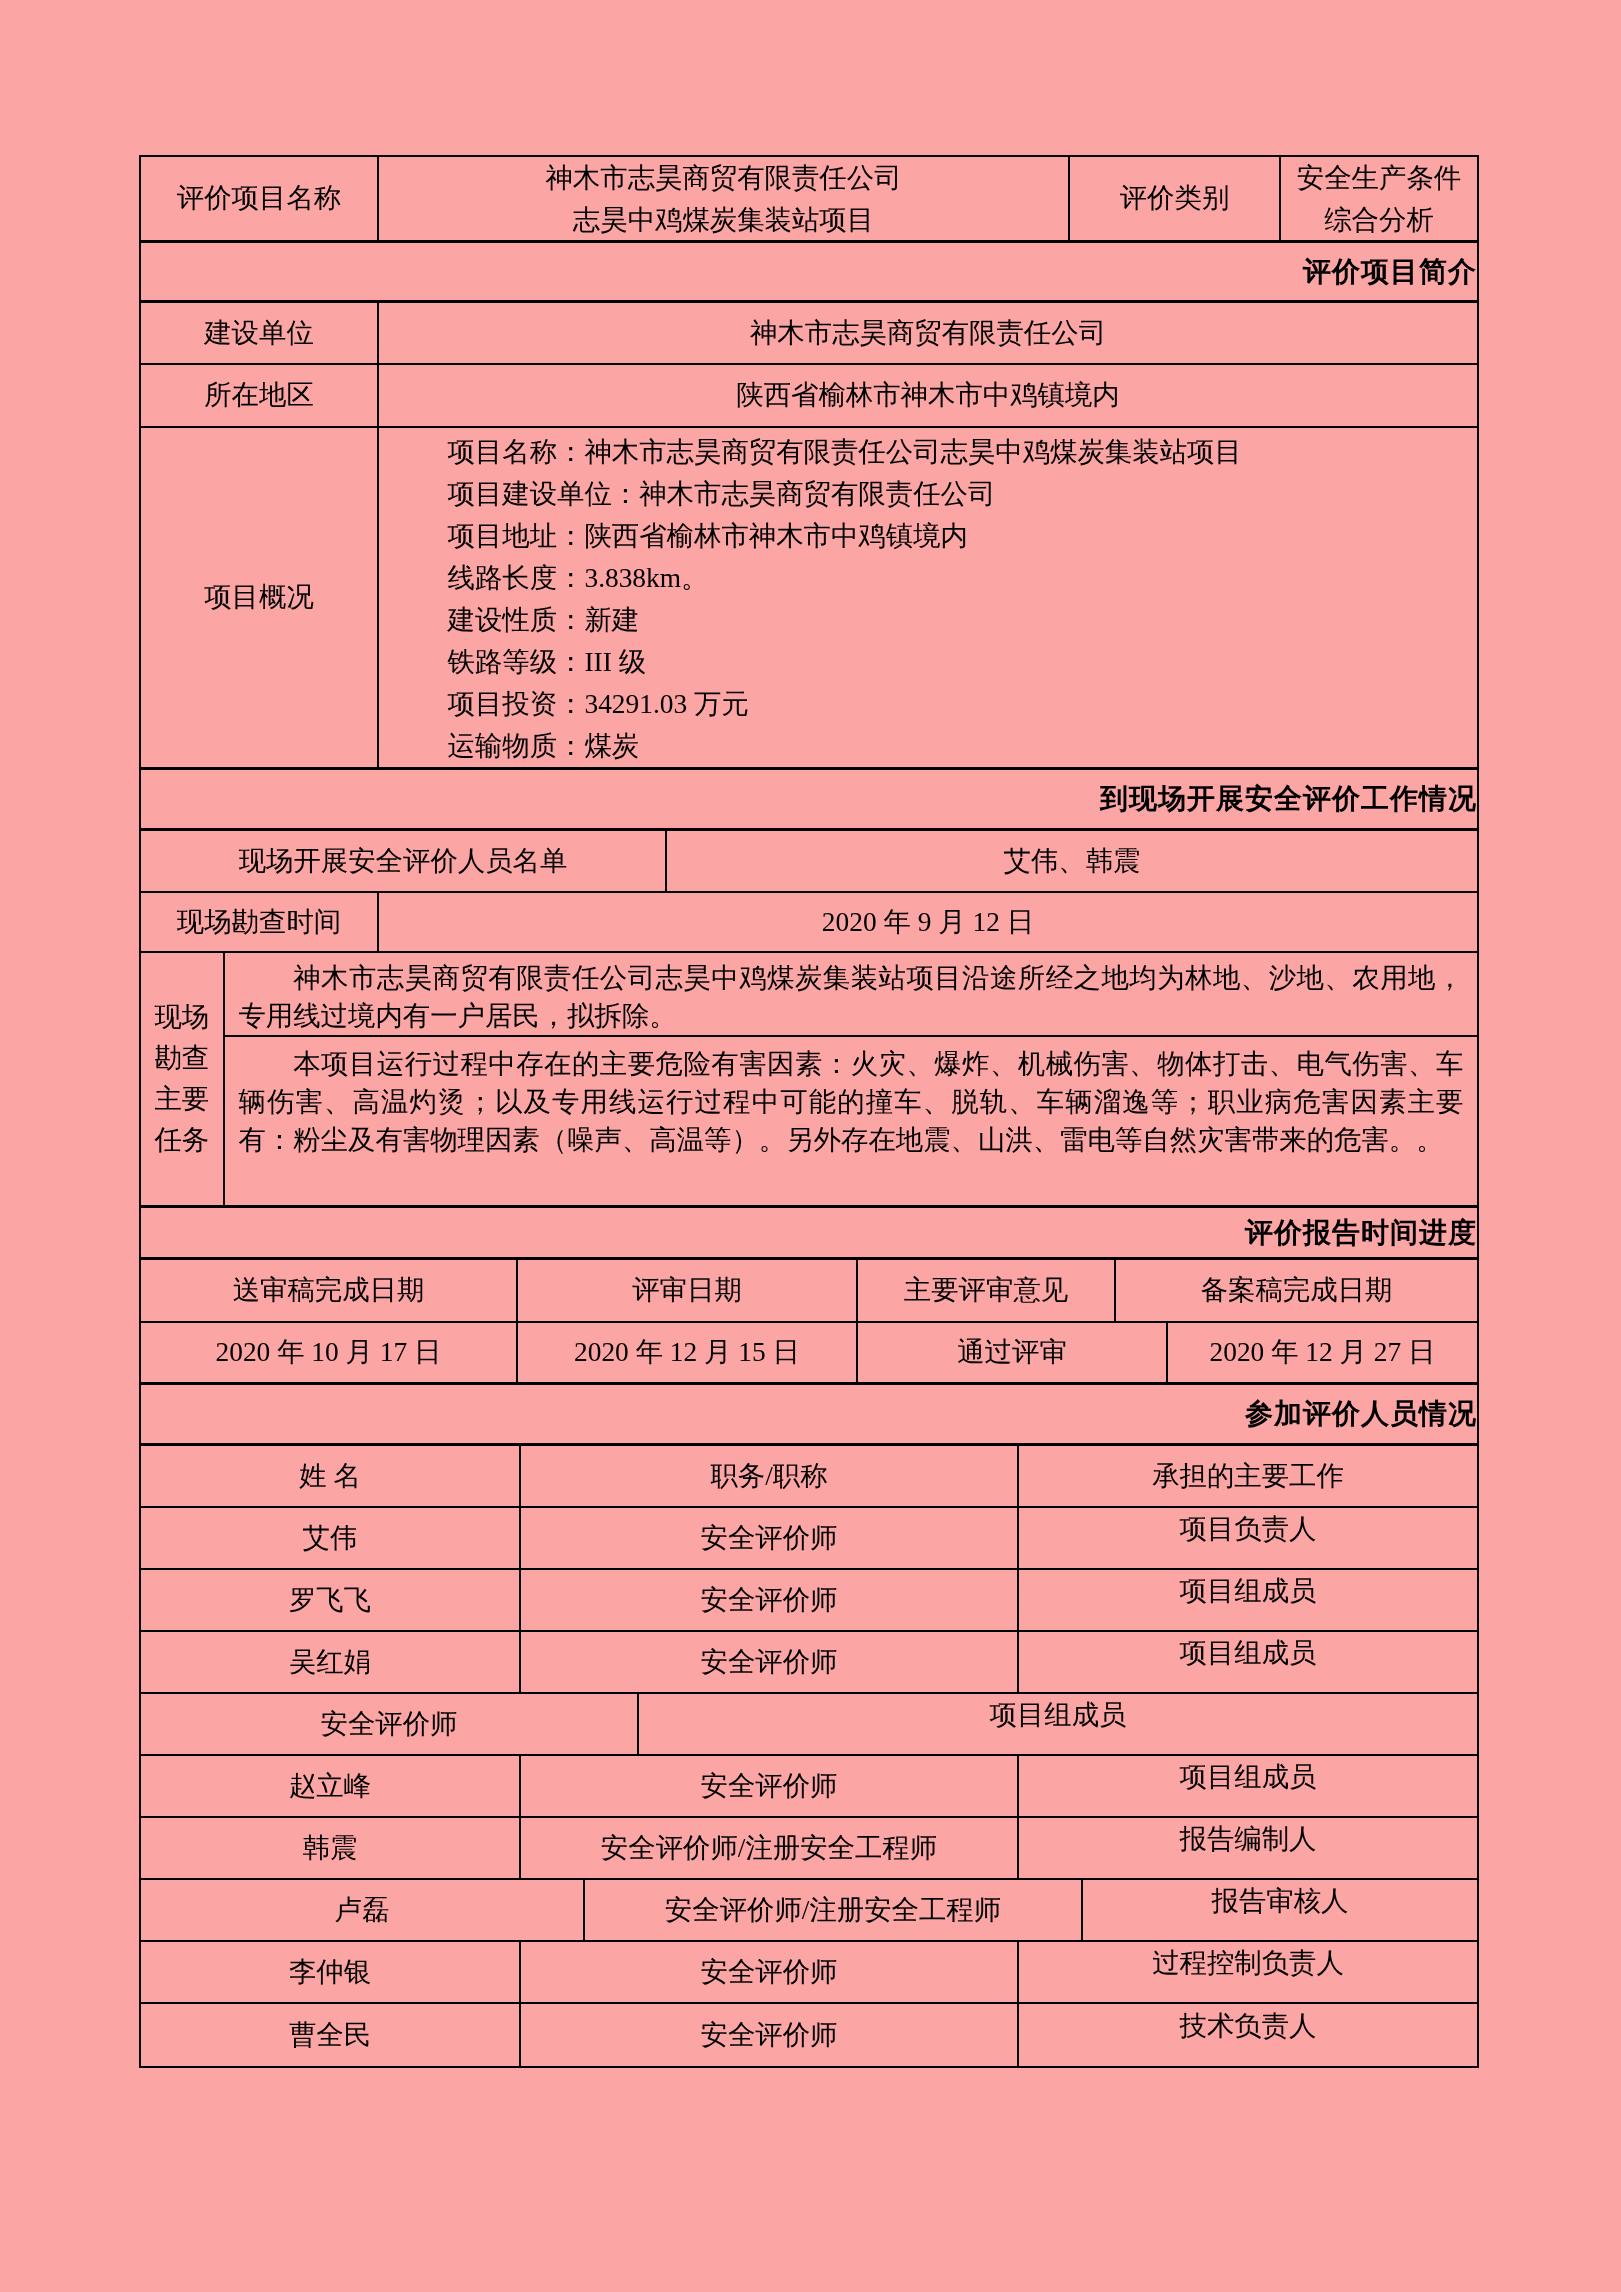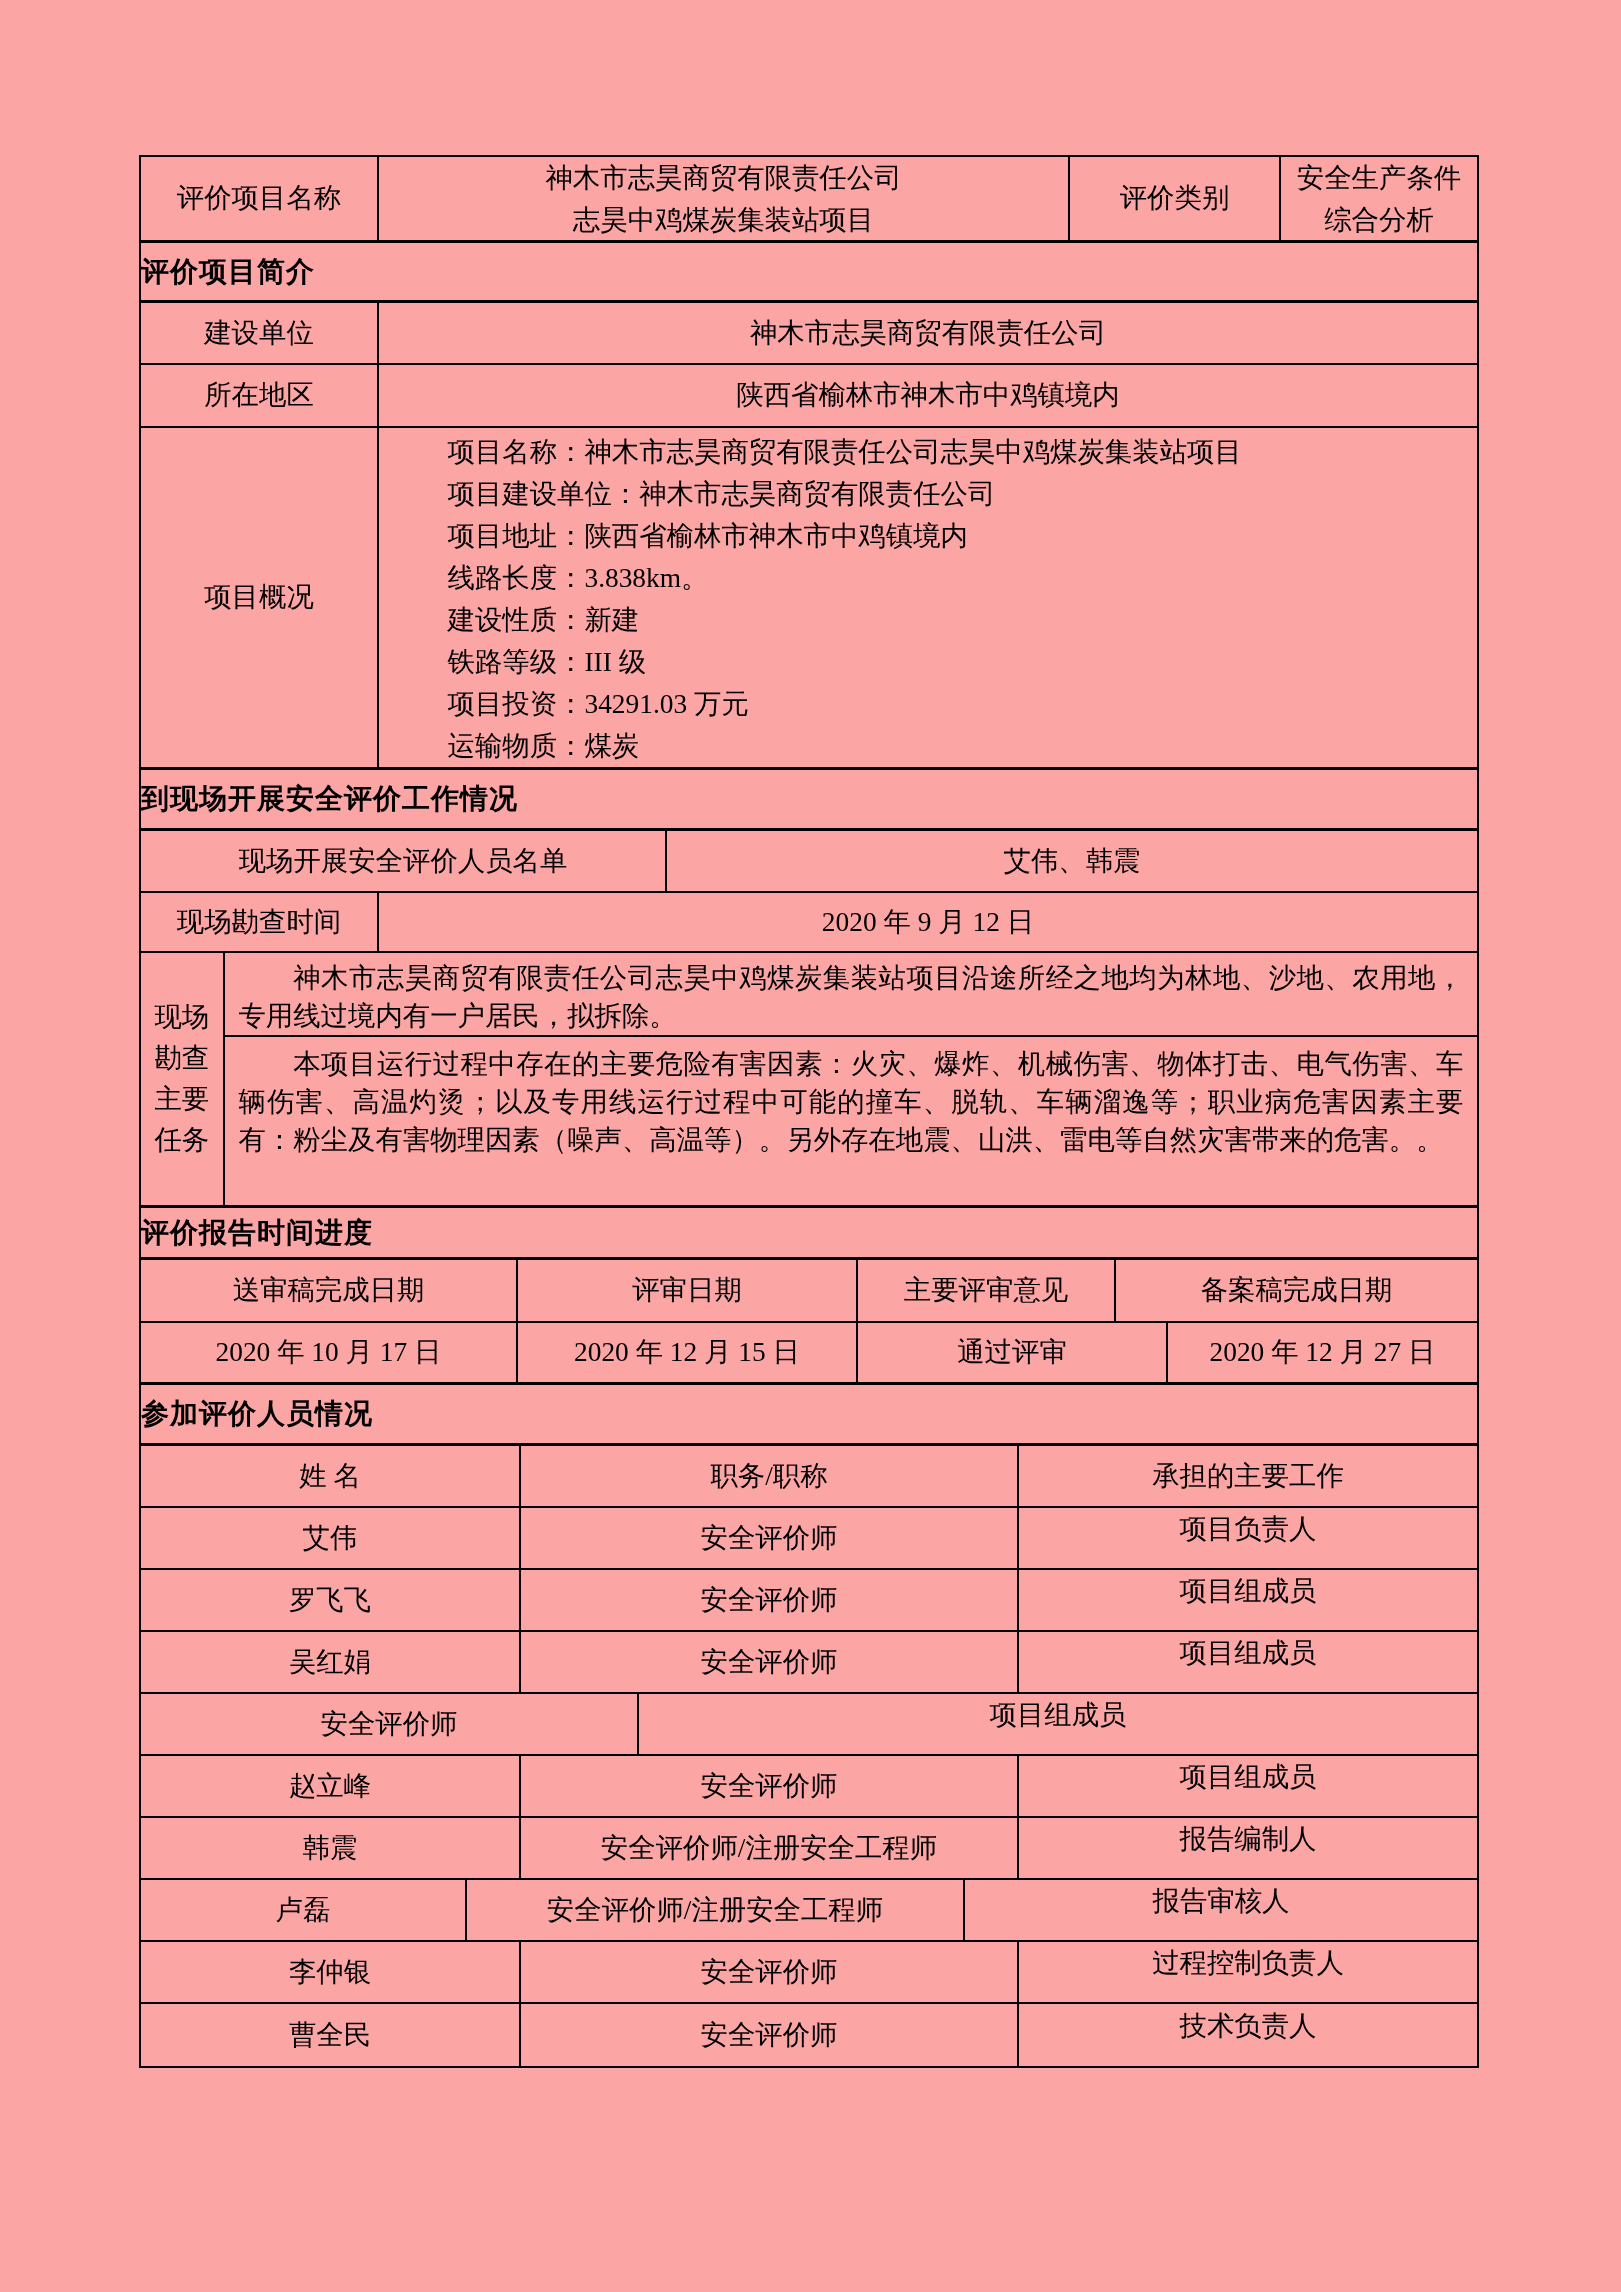--- a/index.html
+++ b/index.html
@@ -8,21 +8,21 @@
   .tbl{position:absolute;left:139px;top:155px;width:1340px;border:2.9px solid #000;
        box-sizing:border-box;font-size:27.4px;line-height:1.35;}
   .row{display:flex;box-sizing:border-box;border-bottom:2.9px solid #000;align-items:stretch;}
   .row.thick{border-bottom-width:3.9px;}
   .row.thin{border-bottom-width:2px;}
   .row.lastrow{border-bottom:none;}
   .cell{box-sizing:border-box;border-right:2px solid #000;display:flex;
         align-items:center;justify-content:center;text-align:center;overflow:hidden;}
   .cell.lastcol{border-right:none;}
   .cell.grow{flex:1 1 auto;align-items:center;}
-  .secband{display:flex;align-items:center;justify-content:flex-start;box-sizing:border-box;
+  .secband{display:flex;align-items:center;justify-content:flex-end;box-sizing:border-box;
            border-bottom:3.9px solid #000;}
   .sec-title{font-weight:bold;font-size:28px;letter-spacing:1px;}
   .lines{line-height:42px;}
   .lh42{line-height:41px;}
   .blockcell{display:block;text-align:left;}
   .overview-body{padding:2.9px 13.7px 0 13.7px;line-height:42px;}
   .overview-body .pline{text-indent:2em;white-space:nowrap;}
   .para{padding:5.9px 13.7px 0 13.7px;line-height:38px;text-align:justify;}
   .para .p{text-indent:2em;}
   .subcol{flex:1 1 auto;display:flex;flex-direction:column;box-sizing:border-box;}
@@ -240,21 +240,21 @@
           <span>韩震</span>
         </div>
       <div class="cell" style="width:498px">
           <span>安全评价师/注册安全工程师</span>
         </div>
       <div class="cell lastcol grow">
           <span class="raised">报告编制人</span>
         </div>
     </div>
     <div class="row" style="height:62px">
-      <div class="cell" style="width:326px">
+      <div class="cell" style="width:444px">
           <span>卢磊</span>
         </div>
       <div class="cell" style="width:498px">
           <span>安全评价师/注册安全工程师</span>
         </div>
       <div class="cell lastcol grow">
           <span class="raised">报告审核人</span>
         </div>
     </div>
     <div class="row" style="height:62px">

